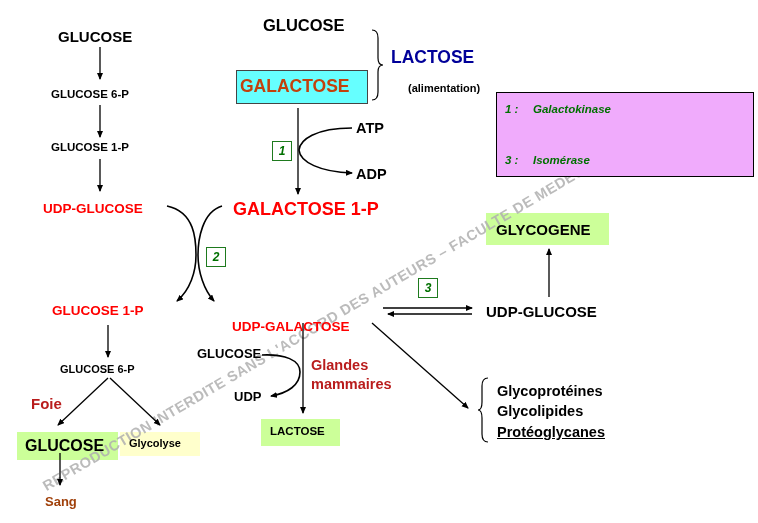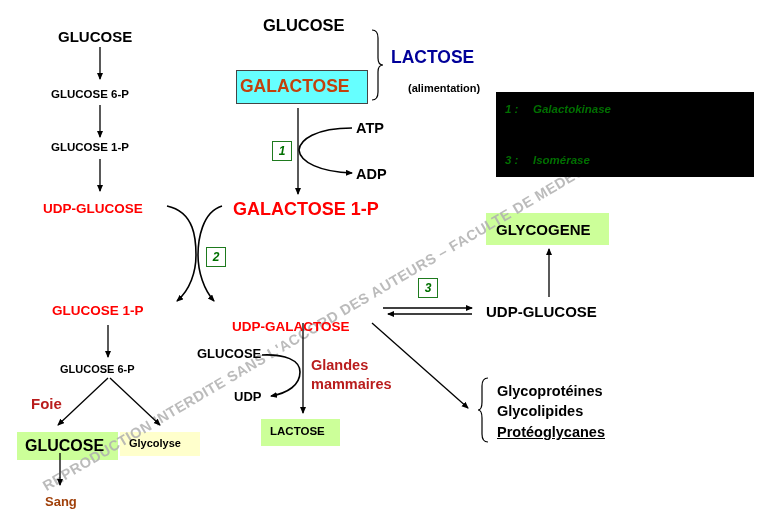--- a/index.html
+++ b/index.html
@@ -10,21 +10,21 @@
   .red { color: #ff0000; }
   .brown { color: #b91c1c; }
   .brown-n { color: #a0400a; }
   .blue { color: #000099; }
   .box { position: absolute; }
   .enz { position: absolute; width: 20px; height: 20px; border: 1.5px solid #1e7a1e; background: #fff;
          color: #007000; font-style: italic; font-weight: bold; font-size: 12px;
          display: flex; align-items: center; justify-content: center; box-sizing: border-box; }
   svg.lines { position: absolute; left: 0; top: 0; }
   .legend { position: absolute; left: 496px; top: 92px; width: 258px; height: 85px; border: 1.5px solid #000;
-            background: #000000; box-sizing: border-box; }
+            background: #f0abfc; box-sizing: border-box; }
   .legend .row { position: absolute; left: 8px; font-size: 11.5px; font-style: italic; font-weight: bold; color: #007000; white-space: nowrap; }
   .legend .num { display: inline-block; width: 28px; }
   .wm { position: absolute; left: 40px; top: 480px; transform-origin: 0 0; transform: rotate(-30.5deg);
         color: #b0b0b0; opacity: 0.85; font-weight: bold; font-size: 14.5px; letter-spacing: 0.5px; white-space: nowrap; }
 </style>
 </head>
 <body>
 
 <div class="box" style="left:236px;top:70px;width:132px;height:34px;background:#66ffff;border:1.5px solid #444;box-sizing:border-box;"></div>
 <div class="box" style="left:486px;top:213px;width:123px;height:32px;background:#ccff99;"></div>

